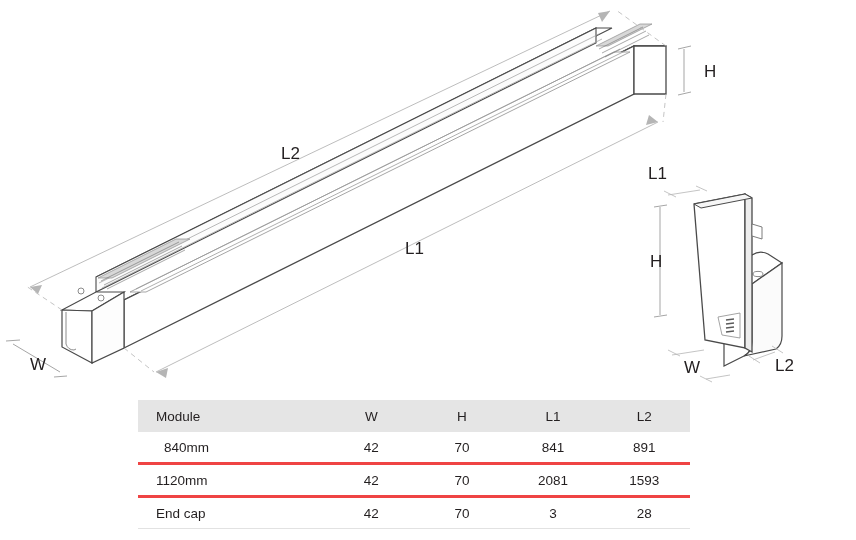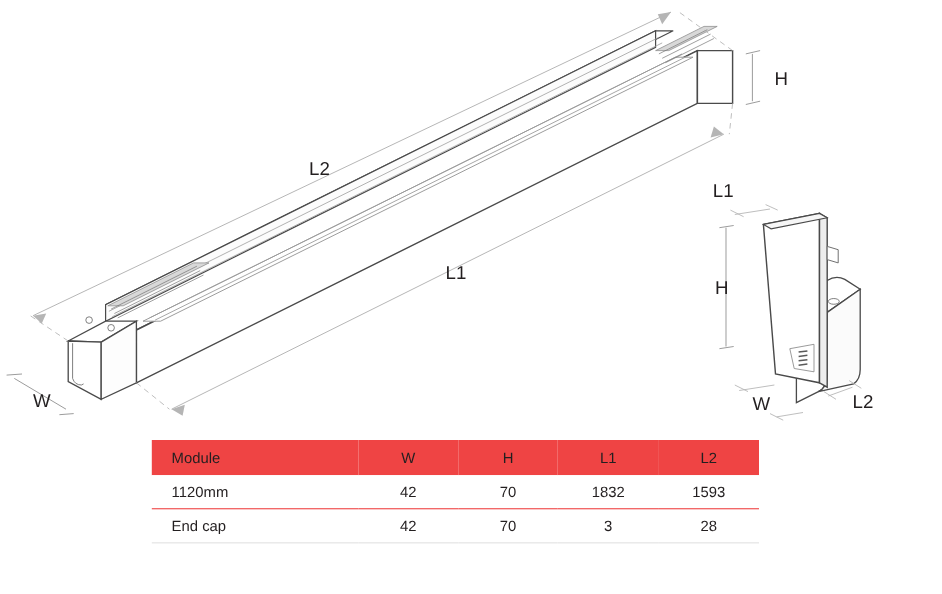--- a/index.html
+++ b/index.html
@@ -29,36 +29,36 @@
     top: 400px;
     width: 552px;
   }
   table.spec {
     border-collapse: collapse;
     width: 552px;
     font-size: 13.5px;
     color: #231f20;
   }
   table.spec thead th {
-    background: #ef4444;
+    background: #e5e5e5;
     font-weight: normal;
     text-align: center;
     padding: 7px 0 7px 0;
     height: 18px;
     border: none;
   }
   table.spec thead th.col-module {
     text-align: left;
     padding-left: 18px;
   }
   table.spec tbody td {
     text-align: center;
     padding: 6px 0 6px 0;
     height: 18px;
-    border-top: 1px solid #ef4444;
+    border-top: 3px solid #ef4444;
     background: #ffffff;
   }
   table.spec tbody tr:first-child td {
     border-top: none;
   }
   table.spec tbody td.col-module {
     text-align: left;
     padding-left: 18px;
   }
   table.spec tbody td.col-module.indent {
@@ -239,24 +239,31 @@
         <tr>
           <th class="col-module col-w-module">Module</th>
           <th class="col-w-val">W</th>
           <th class="col-w-val">H</th>
           <th class="col-w-val">L1</th>
           <th class="col-w-val">L2</th>
         </tr>
       </thead>
       <tbody>
         <tr>
+          <td class="col-module indent">840mm</td>
+          <td>42</td>
+          <td>70</td>
+          <td>841</td>
+          <td>891</td>
+        </tr>
+        <tr>
           <td class="col-module">1120mm</td>
           <td>42</td>
           <td>70</td>
-          <td>1832</td>
+          <td>2081</td>
           <td>1593</td>
         </tr>
         <tr>
           <td class="col-module">End cap</td>
           <td>42</td>
           <td>70</td>
           <td>3</td>
           <td>28</td>
         </tr>
       </tbody>

